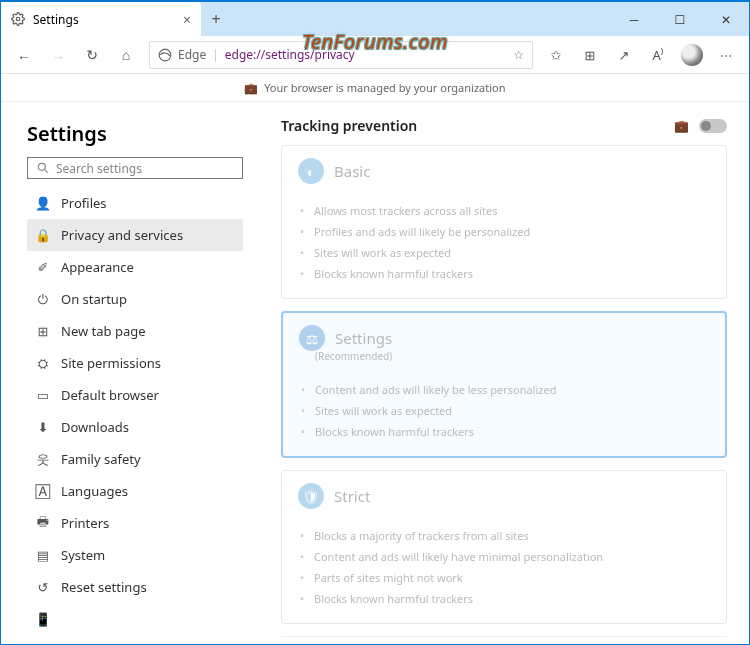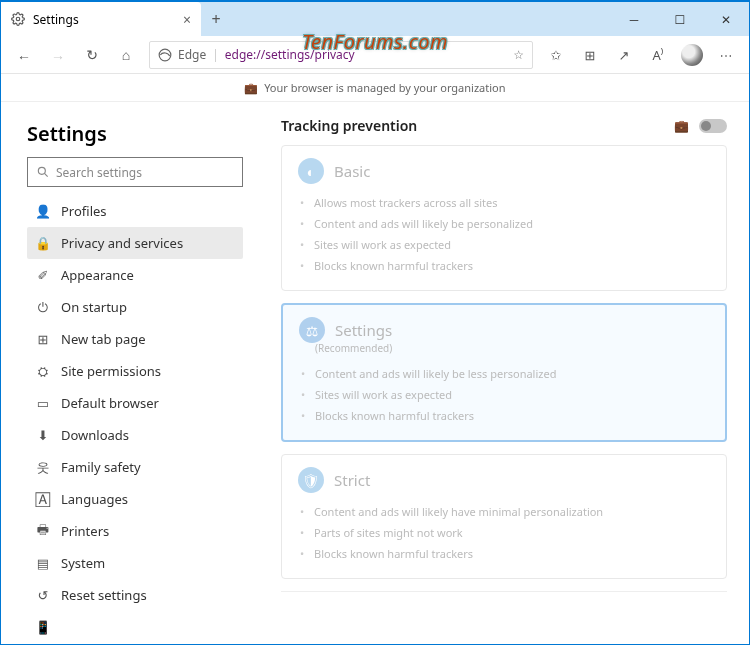--- a/index.html
+++ b/index.html
@@ -27,21 +27,21 @@
   .rtool { width:30px; height:30px; display:flex; align-items:center; justify-content:center; color:#555; font-size:13px; }
   .avatar { width:22px; height:22px; border-radius:50%; background: radial-gradient(circle at 35% 35%, #eee 30%, #888 60%, #333 100%); }
 
   
   .orgbanner { height:28px; display:flex; align-items:center; justify-content:center; font-size:11px; color:#666; border-bottom:1px solid #eee; gap:6px; }
 
   
   .body { flex:1; display:flex; overflow:hidden; }
   .sidebar { width:258px; padding:18px 16px 0 26px; }
   .sidebar h1 { font-size:20px; font-weight:600; margin-bottom:10px; }
-  .searchbox { height:30px; border:1px solid #777; display:flex; align-items:center; padding:0 8px; font-size:12px; color:#888; margin-bottom:8px; }
+  .searchbox { height:22px; border:1px solid #777; display:flex; align-items:center; padding:0 8px; font-size:12px; color:#888; margin-bottom:8px; }
   .searchbox svg { width:14px; height:14px; margin-right:6px; }
   .navlist { list-style:none; }
   .navitem { display:flex; align-items:center; height:32px; font-size:13px; color:#333; padding:0 8px; gap:10px; border-radius:2px; }
   .navitem.selected { background:#eaeaea; }
   .navitem .nicon { width:16px; display:flex; justify-content:center; color:#555; font-size:13px; }
 
   .content { flex:1; overflow-y:auto; padding:10px 22px 0 22px; }
   .content::-webkit-scrollbar { width:14px; }
   .content::-webkit-scrollbar-thumb { background:#ccc; }
   .sectionhead { display:flex; font-size:14px; font-weight:600; color:#222; padding: 4px 0 10px 0; }
@@ -51,21 +51,21 @@
   .toggle::after { content:""; position:absolute; left:2px; top:2px; width:10px; height:10px; border-radius:50%; background:#888; }
 
   .card { border:1px solid #e8e8e8; border-radius:4px; padding:12px 16px 14px 16px; margin-bottom:12px; color:#bbb; }
   .card.selected { border:2px solid #9ec9ef; background:#f6fbff; }
   .card-title { display:flex; align-items:center; gap:10px; font-size:15px; font-weight:400; color:#b8b8b8; }
   .card-title .cicon { width:26px; height:26px; border-radius:50%; display:flex; align-items:center; justify-content:center; color:#fff; font-size:14px; }
   .cicon.basic { background:#b8d8f0; }
   .cicon.balanced { background:#b0d0ee; }
   .cicon.strict { background:#b8d8f0; }
   .card-sub { font-size:10px; color:#bbb; margin-left:16px; margin-top:-2px; }
-  .card ul { list-style:none; margin-top:8px; }
+  .card ul { list-style:none; margin-top:16px; }
   .card li { font-size:11px; color:#bbb; padding:3px 0 3px 16px; position:relative; }
   .card li::before { content:"•"; position:absolute; left:2px; color:#ccc; }
 
   .linkrow { border-top:1px solid #eee; padding:10px 6px; position:relative; }
 
   .watermark { position:absolute; top:26px; left:0; right:0; text-align:center; font-size:20px; font-weight:400; color:#c2410c; text-shadow: -1px -1px 0 #6aa, 1px -1px 0 #6aa, -1px 1px 0 #6aa, 1px 1px 0 #6aa, 0 0 4px rgba(0,0,0,.3); pointer-events:none; font-style:italic; letter-spacing:.5px; z-index:99; }
 </style>
 </head>
 <body>
 
@@ -198,21 +198,21 @@
         </div>
       </div>
 
       <div class="card">
         <div class="card-title">
             <div class="cicon basic">◐</div>
             <span>Basic</span>
           </div>
         <ul>
           <li>Allows most trackers across all sites</li>
-          <li>Content and ads will likely be personalized</li>
+          <li>Profiles and ads will likely be personalized</li>
           <li>Sites will work as expected</li>
           <li>Blocks known harmful trackers</li>
         </ul>
       </div>
 
       <div class="card selected">
         <div class="card-title">
             <div class="cicon balanced">⚖</div>
             <span>Settings</span>
           </div>
@@ -223,20 +223,21 @@
           <li>Blocks known harmful trackers</li>
         </ul>
       </div>
 
       <div class="card">
         <div class="card-title">
             <div class="cicon strict">🛡</div>
             <span>Strict</span>
           </div>
         <ul>
+          <li>Blocks a majority of trackers from all sites</li>
           <li>Content and ads will likely have minimal personalization</li>
           <li>Parts of sites might not work</li>
           <li>Blocks known harmful trackers</li>
         </ul>
       </div>
 
       <div class="linkrow">
         
         
         

